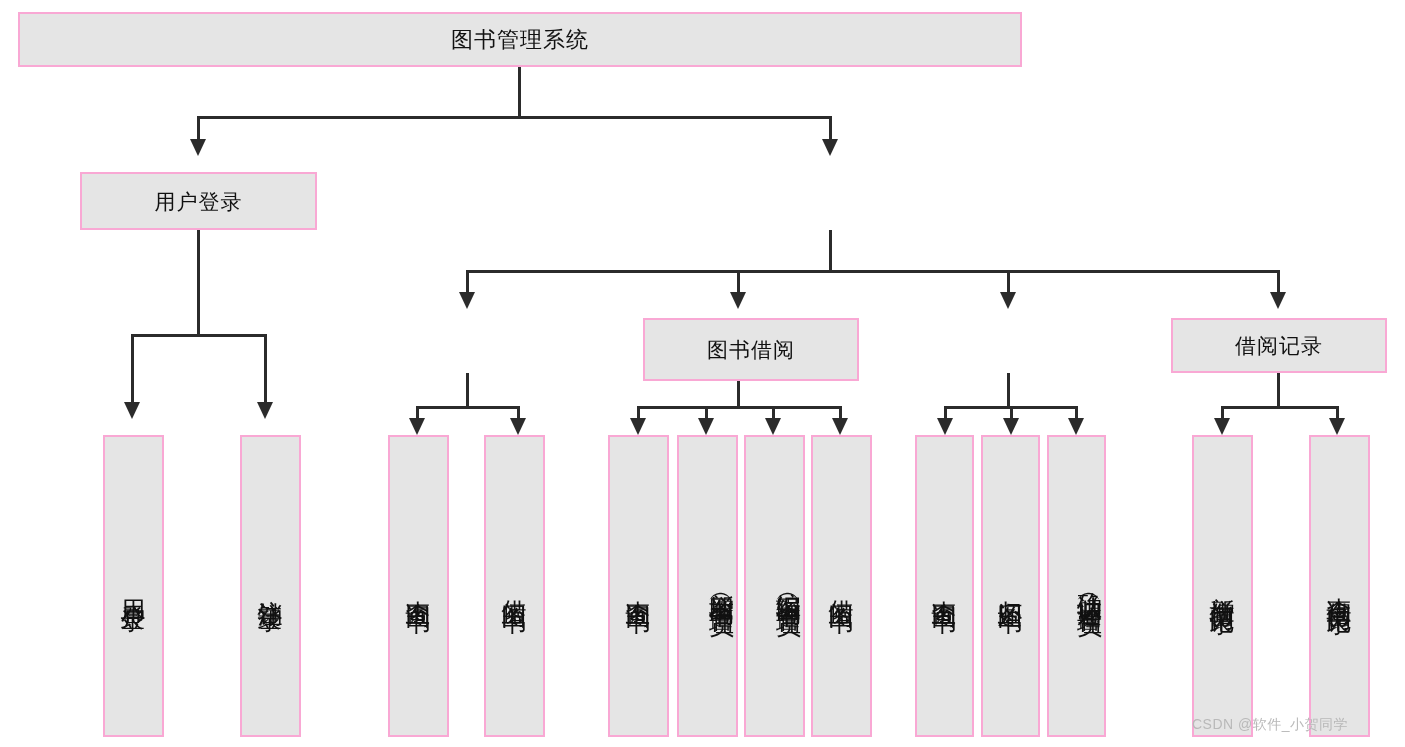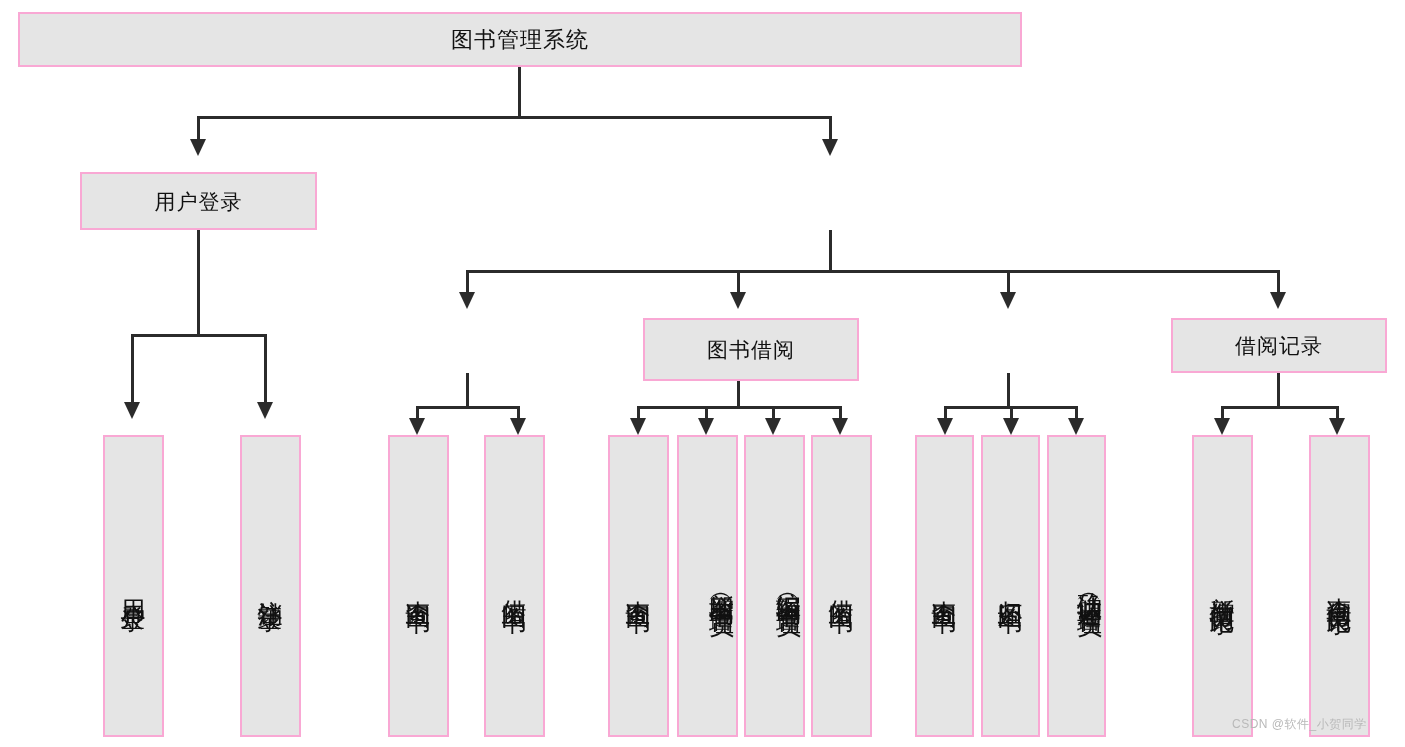--- a/index.html
+++ b/index.html
@@ -69,26 +69,25 @@
     width: 0;
     height: 0;
     border-left: 8px solid transparent;
     border-right: 8px solid transparent;
     border-top: 17px solid #2b2b2b;
     z-index: 2;
   }
   
   .watermark {
     position: absolute;
-    font-size: 12px;
+    font-size: 14px;
     color: #b9b9b9;
     white-space: nowrap;
     z-index: 5;
     letter-spacing: 0.5px;
-    padding-left: 40px;
   }
 </style>
 </head>
 <body>
 
 <div id="canvas">
 
   <div class="node root horiz" style="left:18px; top:12px; width:1004px; height:55px;">
     <span>图书管理系统</span>
   </div>

